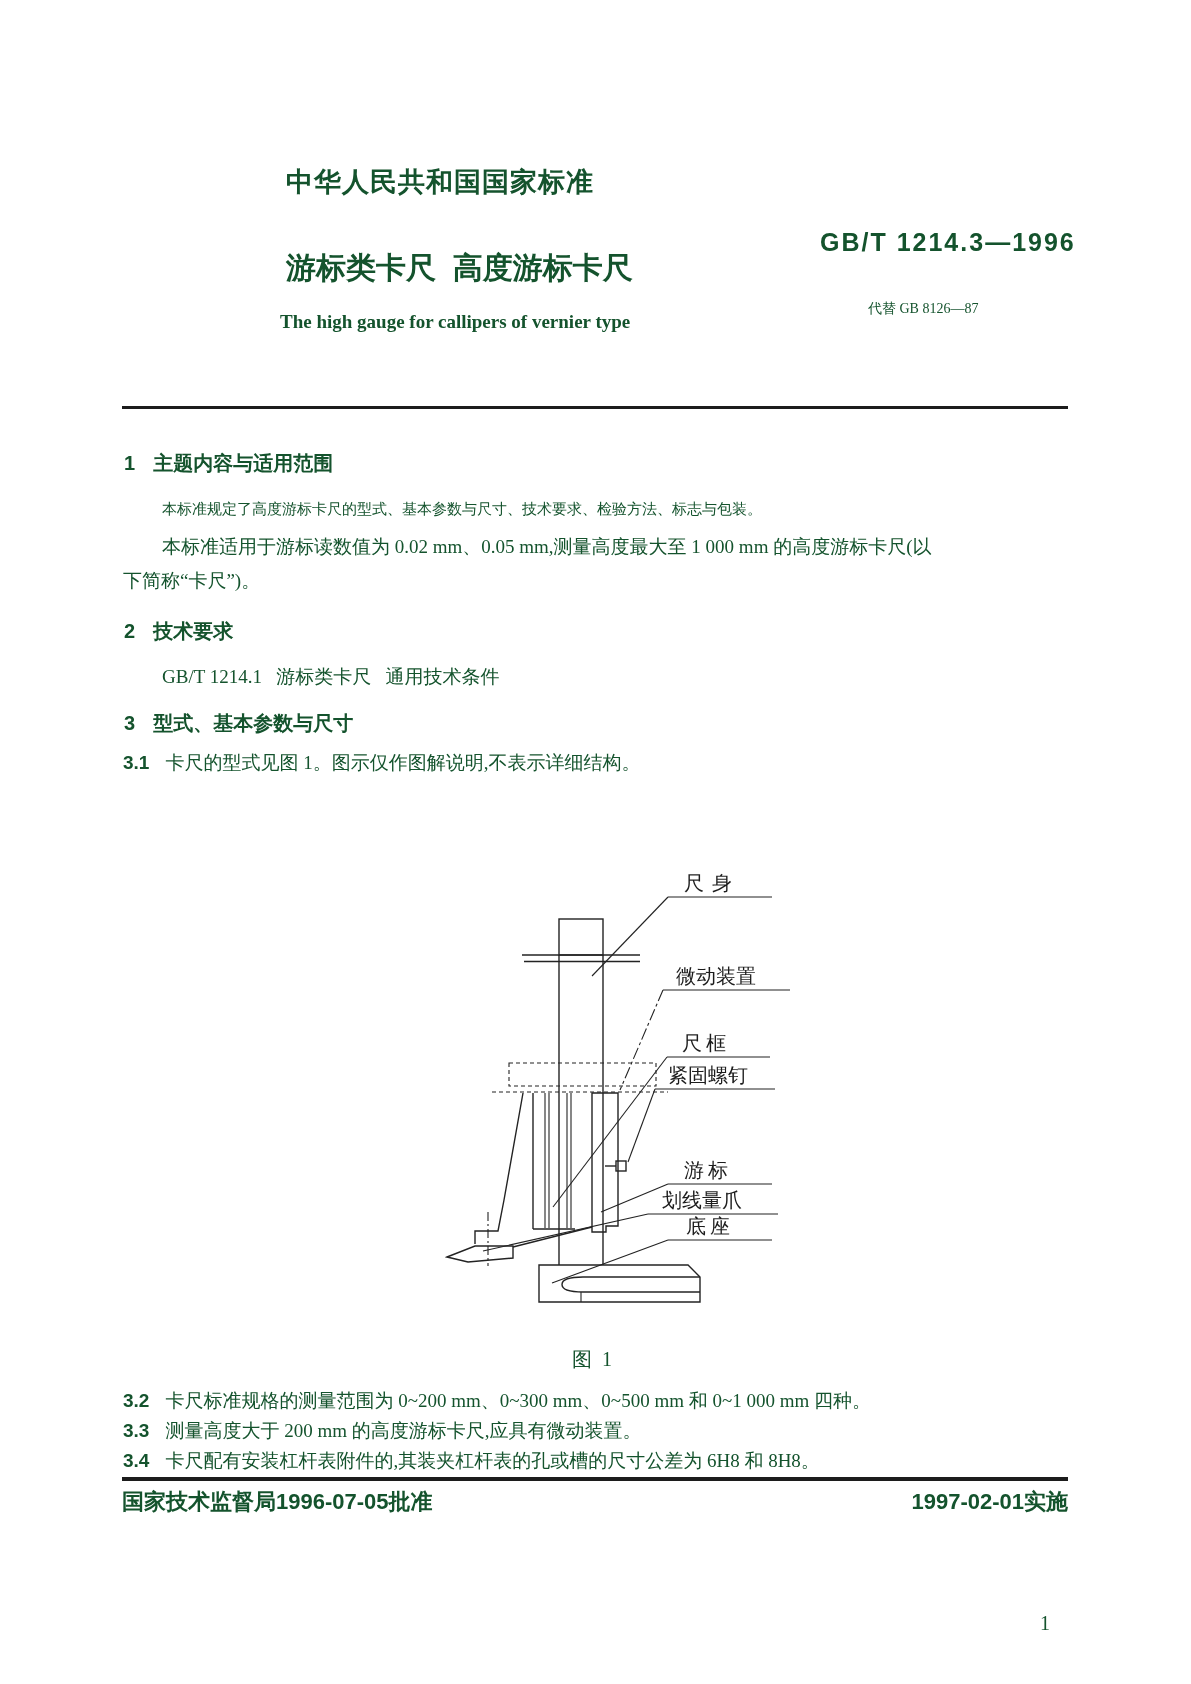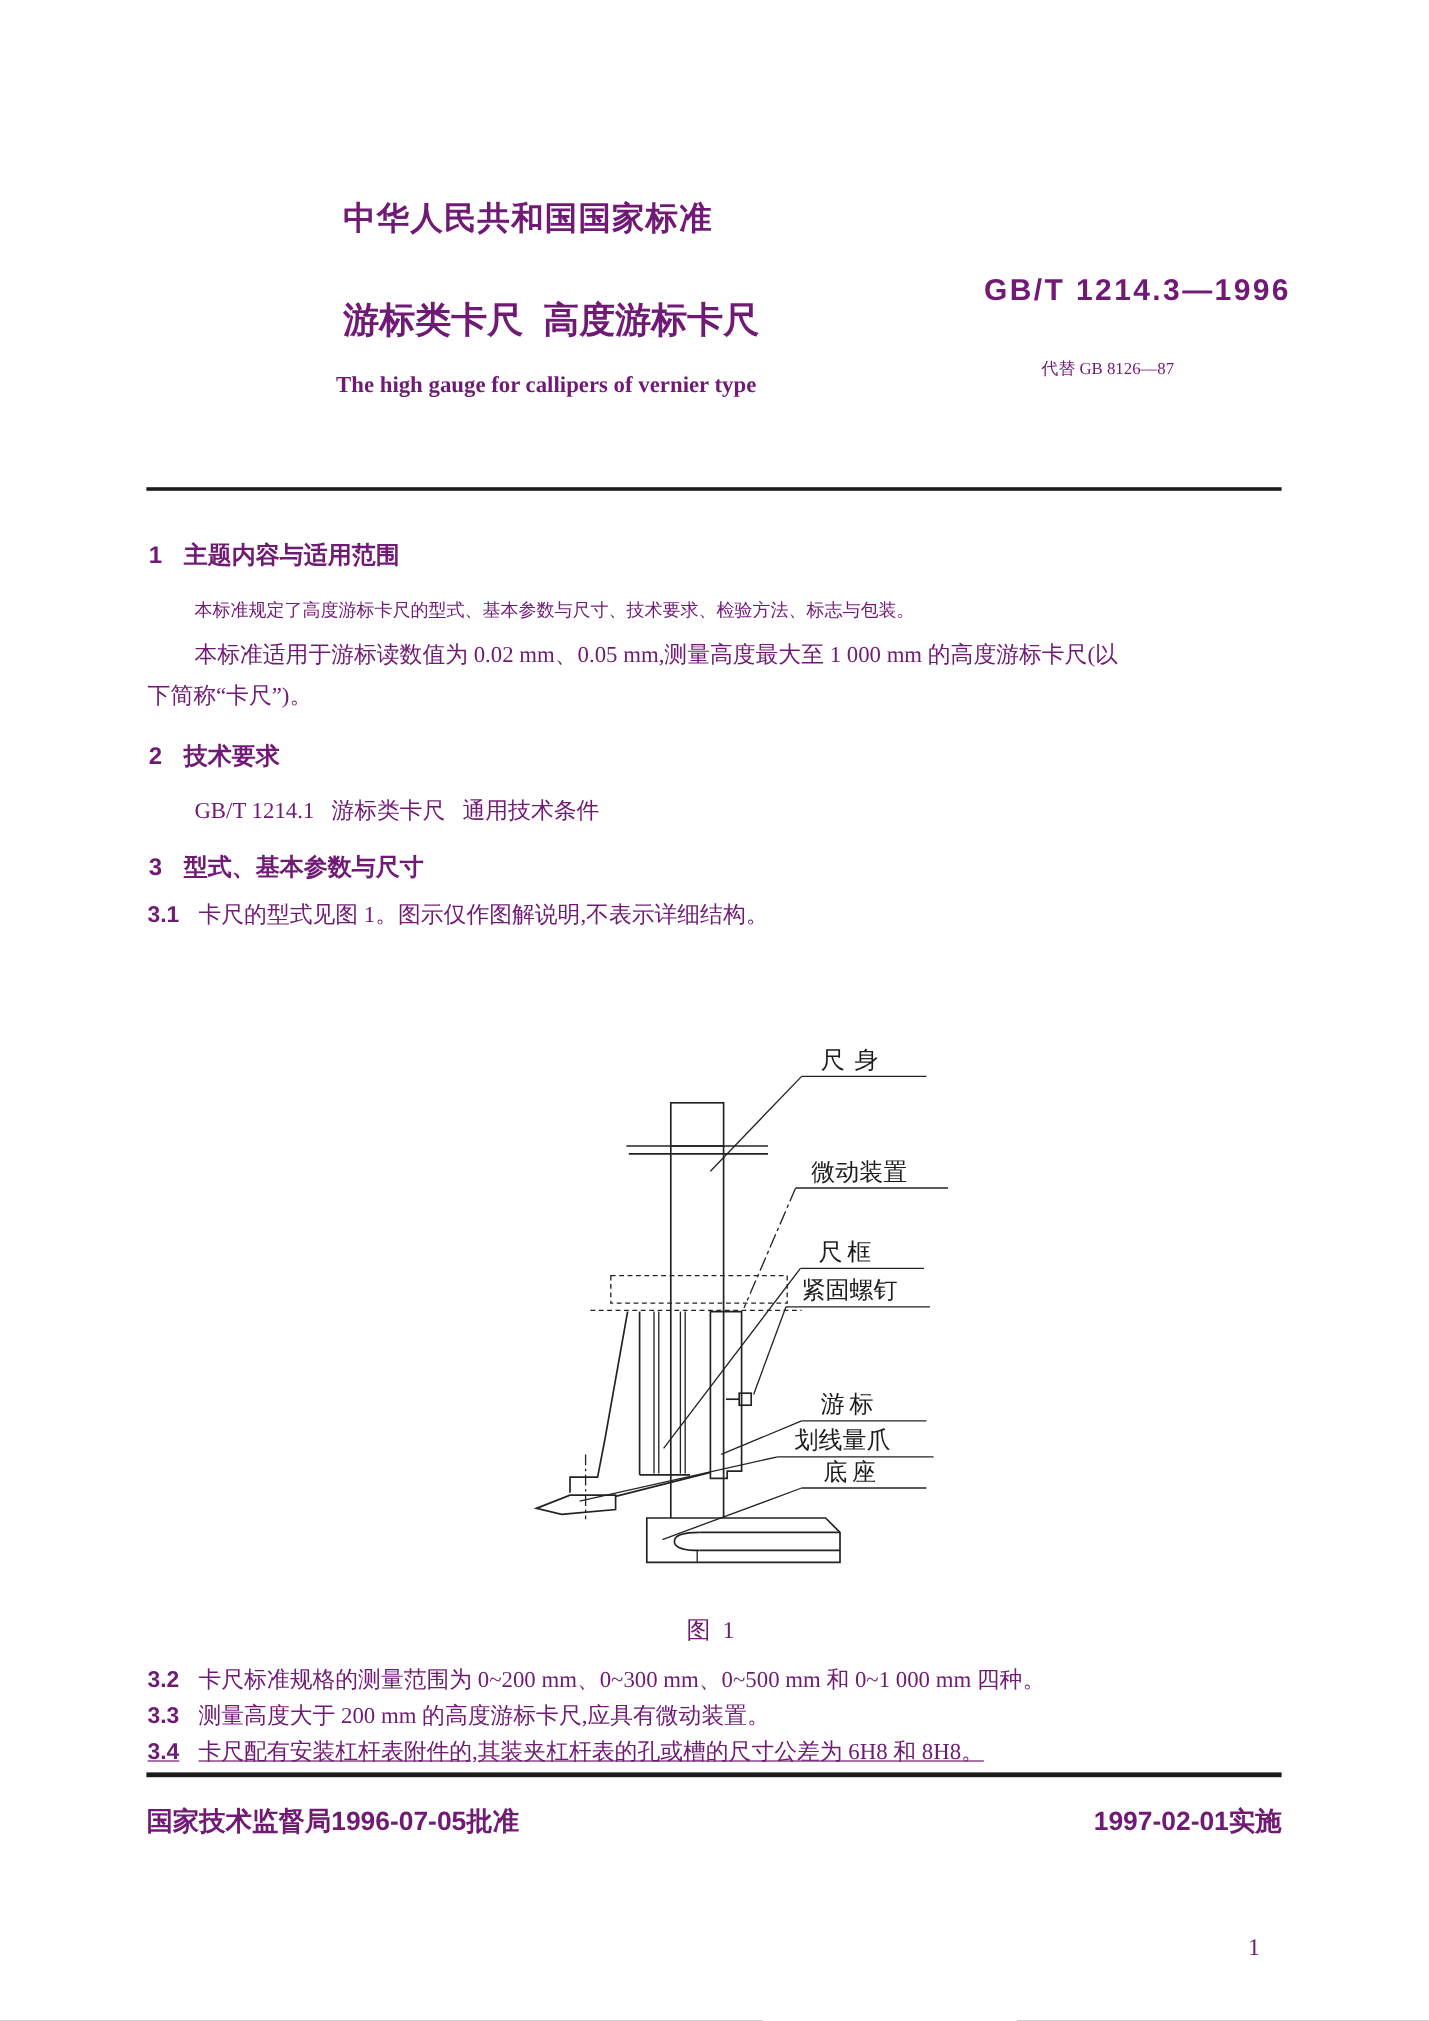--- a/index.html
+++ b/index.html
@@ -1,18 +1,18 @@
 <!DOCTYPE html>
 <html><head>
 <meta charset="utf-8">
 <style>
   html,body{margin:0;padding:0;background:#888;}
   .page{
     position:relative;width:1191px;height:1684px;margin:0 auto;
-    background:#ffffff;color:#701a75;overflow:hidden;
+    background:#ffffff;color:#14532d;overflow:hidden;
     font-family:"Liberation Serif","DejaVu Serif",serif;
   }
   .abs{position:absolute;line-height:1.15;white-space:pre;}
   .serif{font-family:"Liberation Serif","DejaVu Serif",serif;}
   .sans{font-family:"Liberation Sans","DejaVu Sans",sans-serif;}
   .b{font-weight:bold;}
   .rule{position:absolute;background:#1c1c1c;}
   .row{display:flex;}
   .clause-num{font-family:"Liberation Sans","DejaVu Sans",sans-serif;font-weight:bold;margin-right:16px;}
   .head-num{font-family:"Liberation Sans","DejaVu Sans",sans-serif;font-weight:bold;margin-right:18px;}
@@ -125,27 +125,27 @@
   <div class="abs serif" style="left:572px;top:1348px;font-size:20px;">图  1</div>
 
   <div class="abs row" style="left:123px;top:1390px;font-size:19px;align-items:center;">
     <span class="clause-num">3.2</span>
     <span class="serif">卡尺标准规格的测量范围为 0~200 mm、0~300 mm、0~500 mm 和 0~1 000 mm 四种。</span>
   </div>
   <div class="abs row" style="left:123px;top:1420px;font-size:19px;">
     <span class="clause-num">3.3</span>
     <span class="serif">测量高度大于 200 mm 的高度游标卡尺,应具有微动装置。</span>
   </div>
-  <div class="abs row" style="left:123px;top:1450px;font-size:19px;text-decoration:underline;">
+  <div class="abs row" style="left:123px;top:1450px;font-size:19px;">
     <span class="clause-num">3.4</span>
     <span class="serif">卡尺配有安装杠杆表附件的,其装夹杠杆表的孔或槽的尺寸公差为 6H8 和 8H8。</span>
   </div>
 
   <div class="rule" style="left:122px;top:1477px;width:946px;height:4px;"></div>
 
-  <div class="abs row sans b" style="left:122px;top:1489px;width:946px;justify-content:space-between;font-size:22px;margin-top:16px;">
+  <div class="abs row sans b" style="left:122px;top:1489px;width:946px;justify-content:space-between;font-size:22px;">
     <span>国家技术监督局1996-07-05批准</span>
     <span>1997-02-01实施</span>
   </div>
 
   <div class="abs serif" style="left:1040px;top:1612px;font-size:20px;">1</div>
 
 </div>
 
 </body></html>

